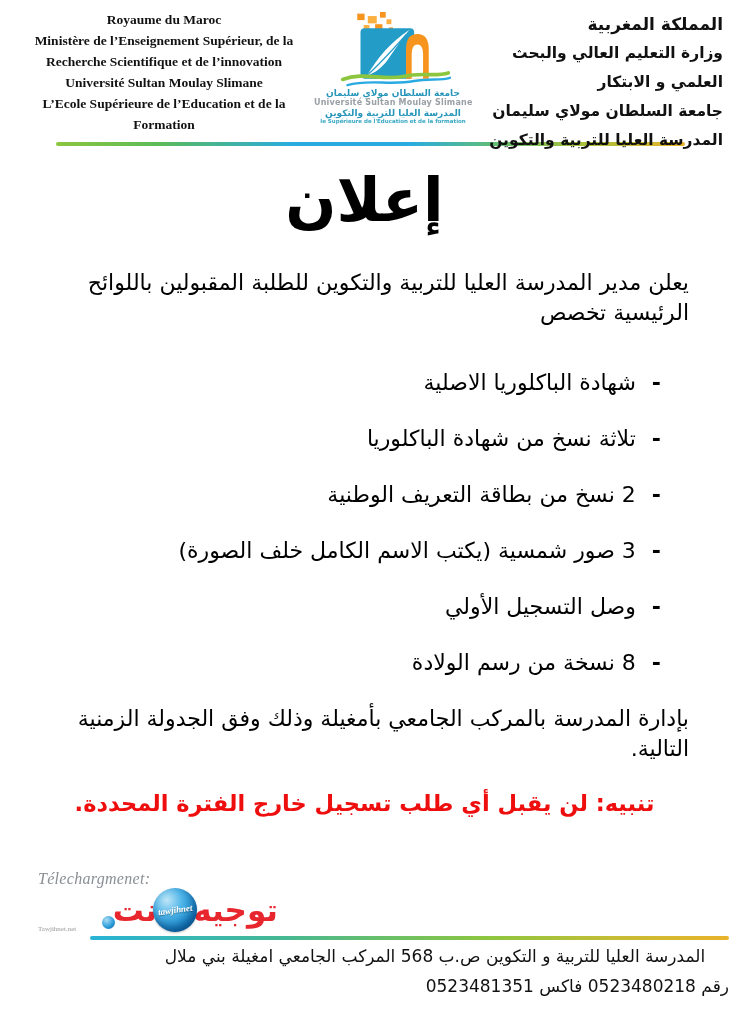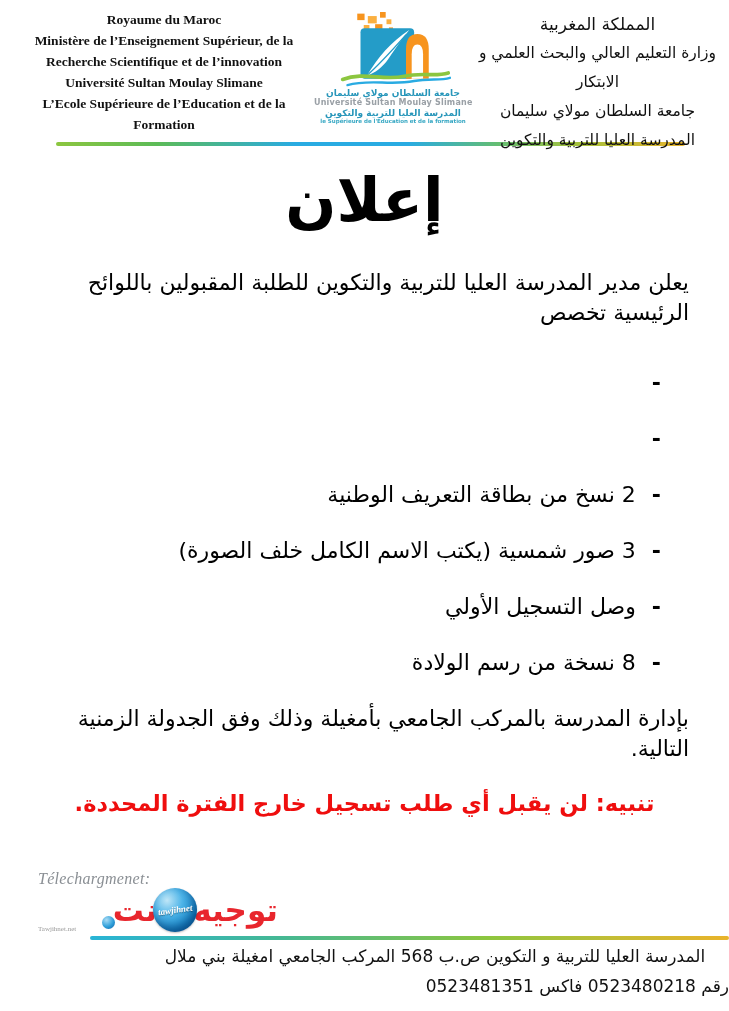--- a/index.html
+++ b/index.html
@@ -15,21 +15,21 @@
     width:300px;text-align:center;font-family:"Liberation Serif", serif;
     font-weight:bold;font-size:13.5px;line-height:1.55;color:#121212;padding-top:2px;
   }
   .hdr-logo{width:158px;text-align:center;padding-top:4px;}
   .hdr-logo .cap{line-height:1.15;white-space:nowrap;}
   .cap-ar1{color:#2796ba;font-size:9px;font-weight:bold;margin-top:-2px;}
   .cap-fr1{color:#9aa0a6;font-size:8px;font-weight:bold;letter-spacing:.2px;}
   .cap-ar2{color:#2796ba;font-size:9px;font-weight:bold;}
   .cap-fr2{color:#35a7c3;font-size:5.5px;font-weight:bold;}
   .hdr-ar{
-    flex:1;text-align:center;direction:rtl;font-weight:normal;color:#111;
+    flex:1;direction:rtl;font-weight:bold;color:#111;
     font-size:15.5px;line-height:29px;padding-top:2px;
   }
   .hdr-ar .kingdom{font-size:17px;}
 
   
   .divider{height:4px;border-radius:2px;}
   .divider.top{
     margin:6px 44px 0 56px;
     background:linear-gradient(to right,#8cc63f 0%,#5cbb57 16%,#29abe2 38%,#29abe2 56%,#63bd73 70%,#a5c13b 83%,#e6b32d 100%);
   }
@@ -149,23 +149,25 @@
   <div class="divider top"></div>
 
   <h1 class="title" lang="ar">إعلان</h1>
 
   <div class="content" lang="ar">
     <p class="intro">يعلن مدير المدرسة العليا للتربية والتكوين للطلبة المقبولين باللوائح الرئيسية تخصص</p>
 
     <div class="list">
       <div class="list-item">
         <span class="dash">-</span>
-      </div>
-      <div class="list-item">
-        <span class="dash">-</span>
+        <span>شهادة الباكلوريا الاصلية</span>
+      </div>
+      <div class="list-item">
+        <span class="dash">-</span>
+        <span>تلاثة نسخ من شهادة الباكلوريا</span>
       </div>
       <div class="list-item">
         <span class="dash">-</span>
         <span>2 نسخ من بطاقة التعريف الوطنية</span>
       </div>
       <div class="list-item">
         <span class="dash">-</span>
         <span>3 صور شمسية (يكتب الاسم الكامل خلف الصورة)</span>
       </div>
       <div class="list-item">

